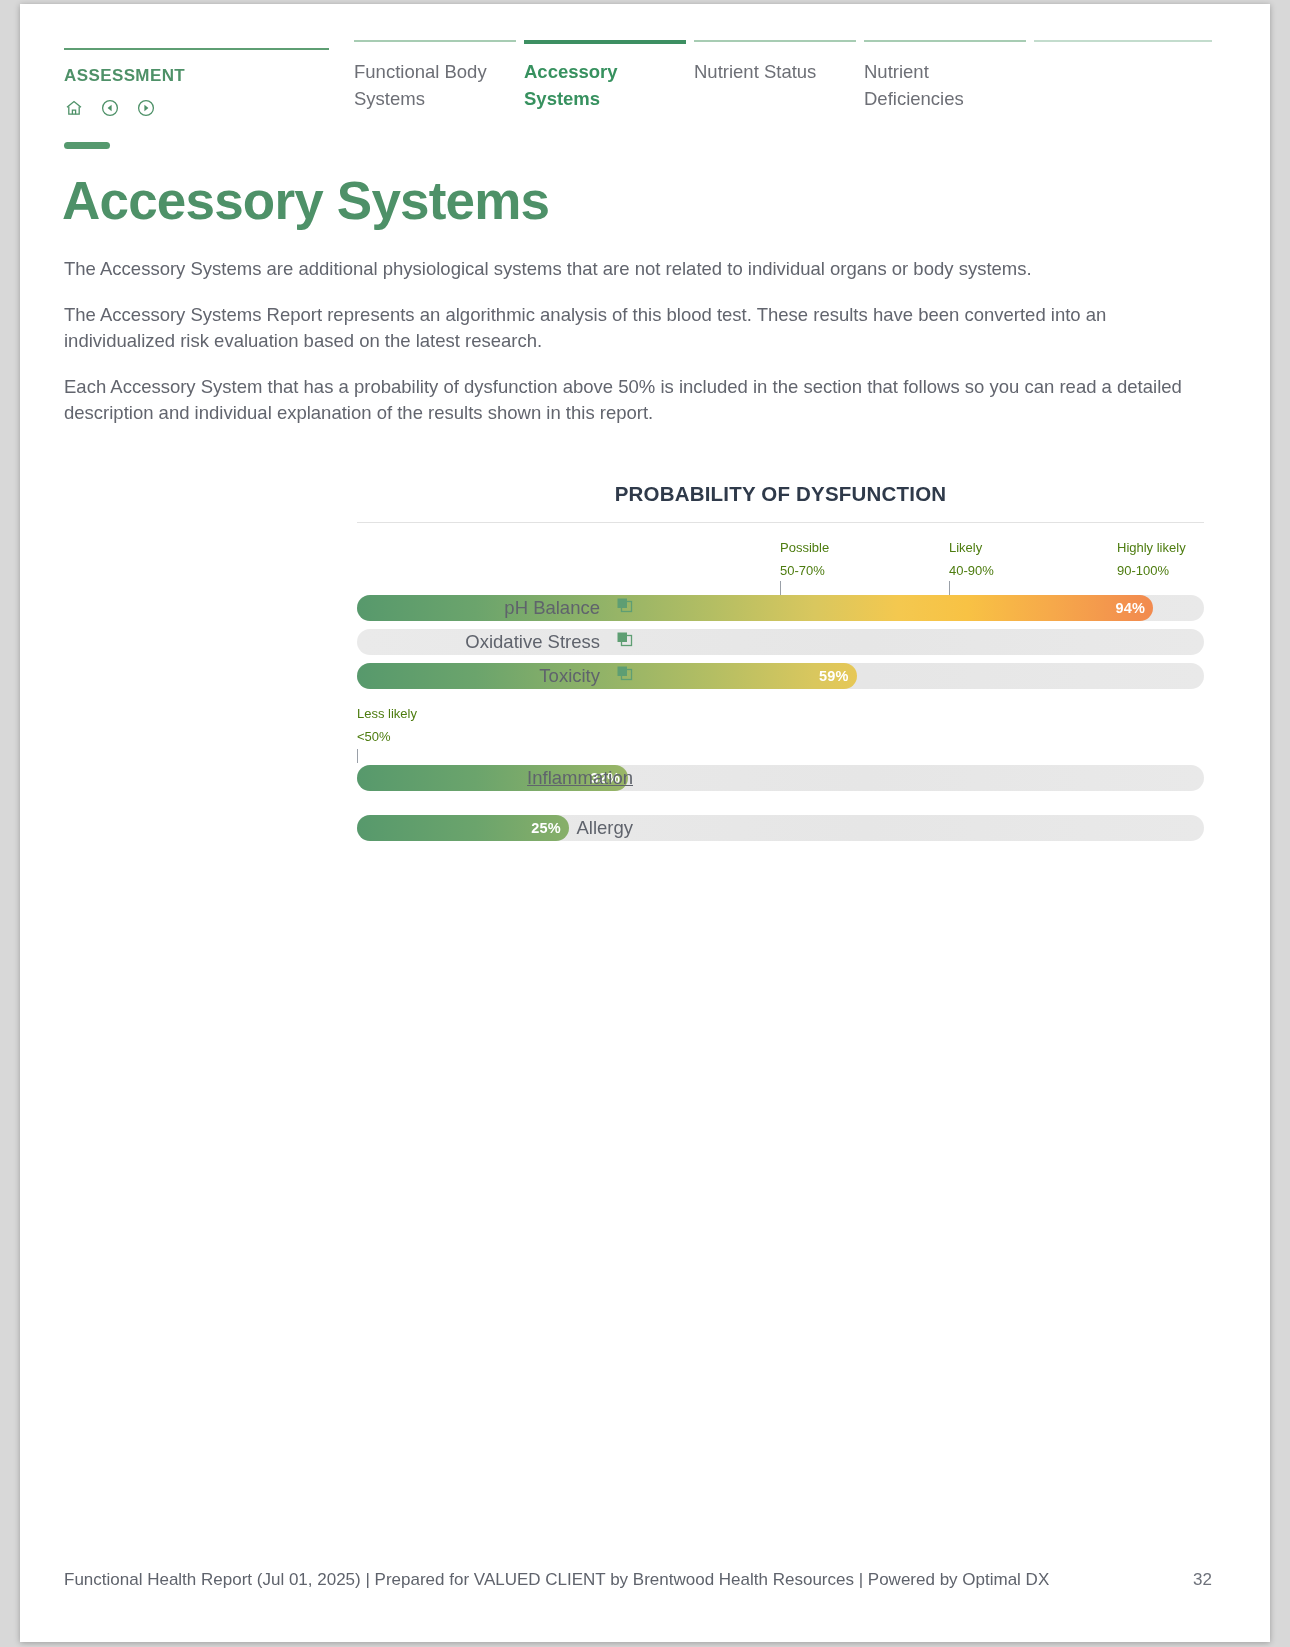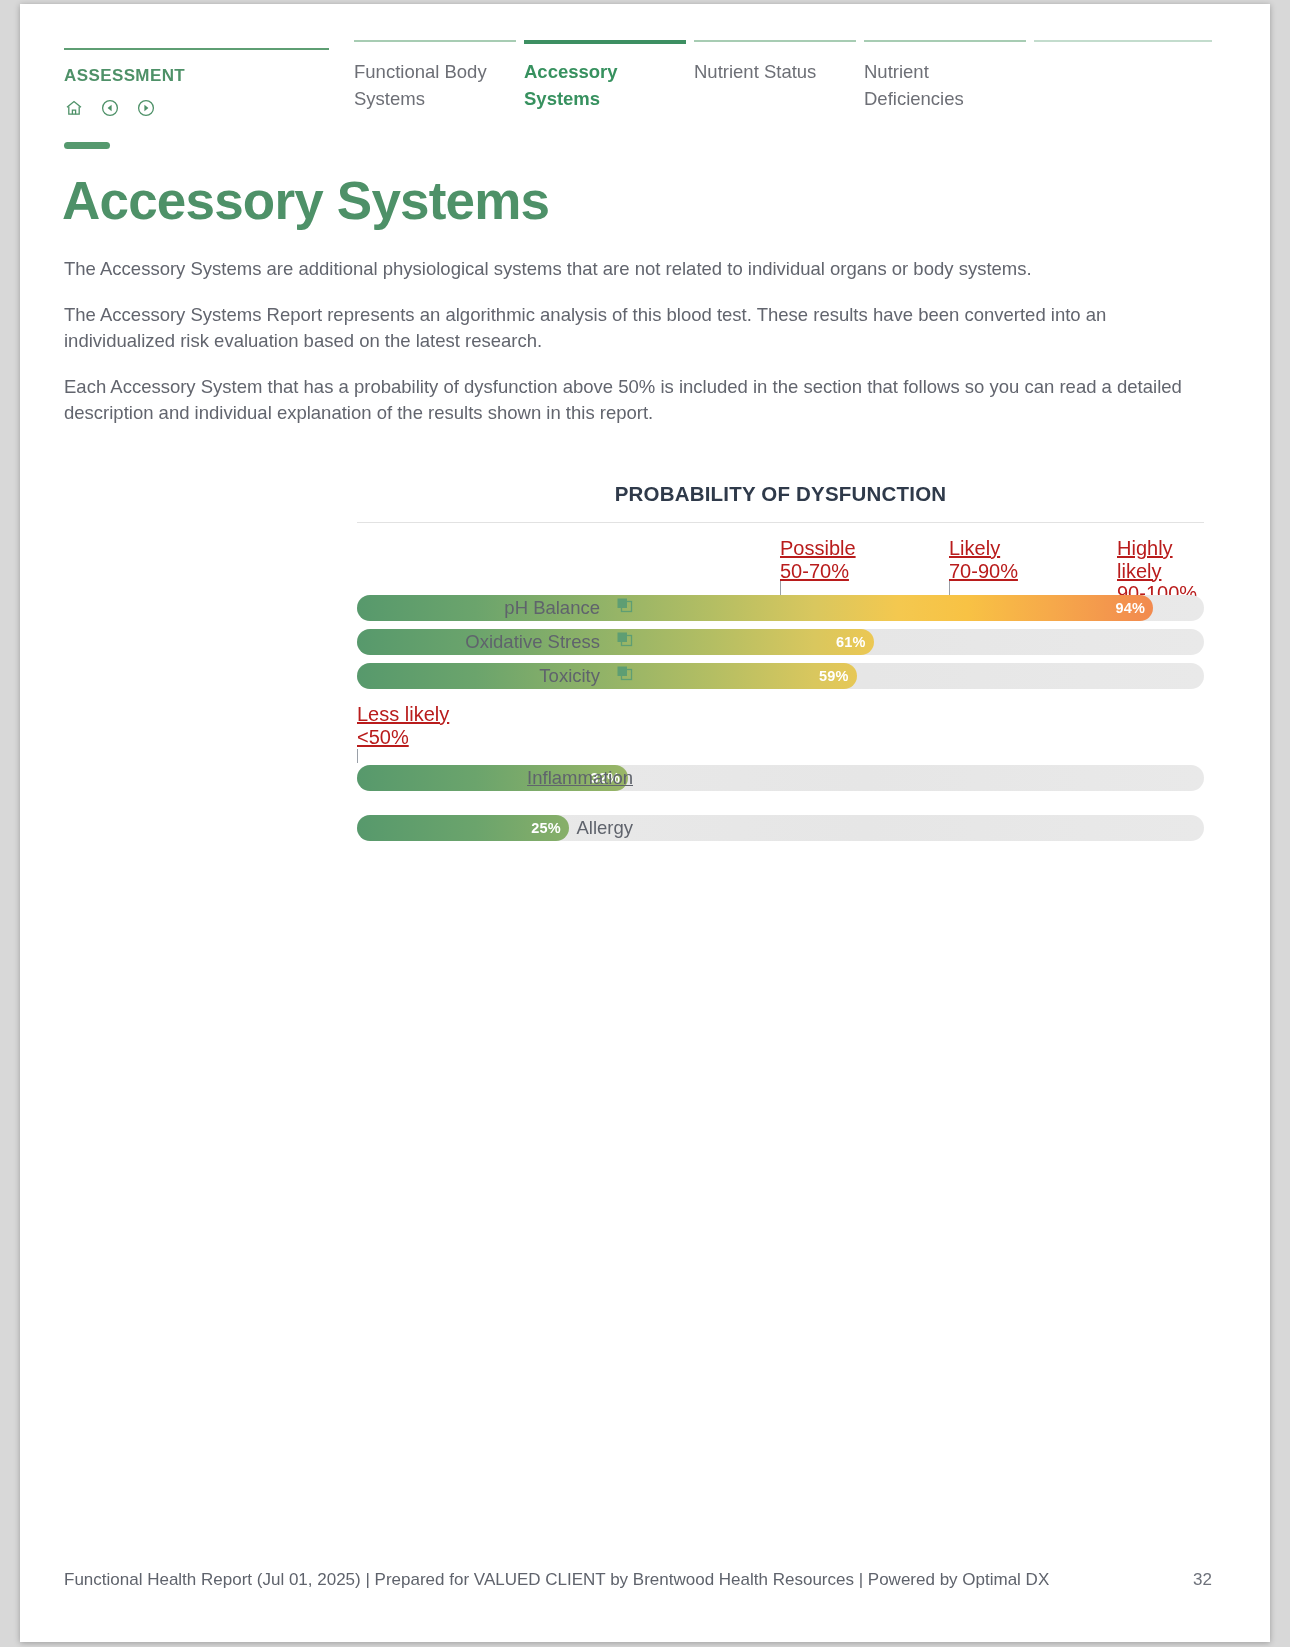--- a/index.html
+++ b/index.html
@@ -124,25 +124,24 @@
   }
   .chart-rule { height: 1px; background: #e2e2e2; width: 100%; }
 
   .scale-row {
     position: relative;
     height: 72px;
   }
   .scale-item {
     position: absolute;
     top: 14px;
-    font-size: 20px;
+    font-size: 13px;
     line-height: 22.5px;
-    color: #b91c1c;
+    color: #4d7c0f;
     width: 110px;
-    text-decoration: underline;
   }
   .scale-tick {
     position: absolute;
     width: 1px;
     background: #9aa0a8;
   }
 
   .bar-row {
     position: relative;
     height: 34px;
@@ -284,21 +283,21 @@
 
     <div class="scale-row">
       <div class="scale-item" style="left:423px;">
         <div>Possible</div>
         <div>50-70%</div>
       </div>
       <div class="scale-tick" style="left:423px; top:58px; height:14px;"></div>
 
       <div class="scale-item" style="left:592px;">
         <div>Likely</div>
-        <div>70-90%</div>
+        <div>40-90%</div>
       </div>
       <div class="scale-tick" style="left:592px; top:58px; height:14px;"></div>
 
       <div class="scale-item" style="left:760px; width:90px;">
         <div>Highly likely</div>
         <div>90-100%</div>
       </div>
     </div>
 
     <div style="position:relative;">
@@ -316,23 +315,20 @@
                 <rect x="5.5" y="4.5" width="10" height="10" fill="none" stroke="#5e9e73" stroke-width="1.3"></rect>
                 <rect x="1.5" y="1.5" width="9.5" height="9.5" fill="#5e9e73"></rect>
               </svg>
             </span>
           </div>
         </div>
       </div>
 
       <div class="bar-row" style="height:34px;">
         <div class="bar-track"></div>
-        <div class="bar-fill" style="width:61%;">
-          <span class="bar-value">61%</span>
-        </div>
         <div class="labels-col">
           <div class="row-label" style="right:31px;">
             <span>Oxidative Stress</span>
             <span class="copy-icon">
               <svg width="17" height="17" viewBox="0 0 17 17">
                 <rect x="5.5" y="4.5" width="10" height="10" fill="none" stroke="#5e9e73" stroke-width="1.3"></rect>
                 <rect x="1.5" y="1.5" width="9.5" height="9.5" fill="#5e9e73"></rect>
               </svg>
             </span>
           </div>

